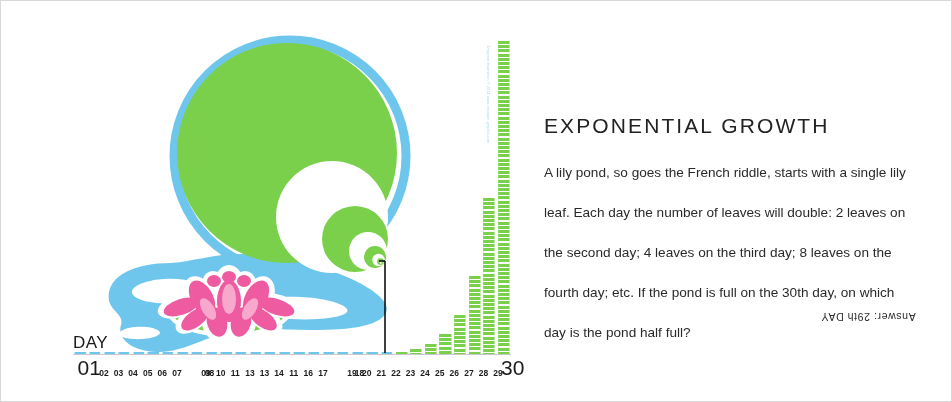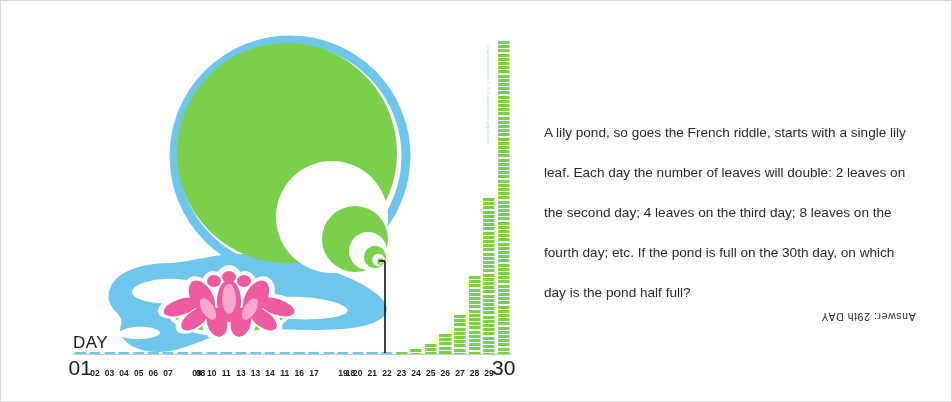--- a/index.html
+++ b/index.html
@@ -42,21 +42,21 @@
     font-family:"Liberation Sans", sans-serif;
   }
   #axis-rule{
     position:absolute;
     left:0; top:21px;
     width:438px; height:1px;
     background:#c9c9c9;
   }
   #day-ticks{
     position:absolute;
-    left:0; top:22px;
+    left:9px; top:22px;
     width:498px;
     height:24px;
   }
   .day-tick{
     position:absolute;
     bottom:0;
     font-size:8.5px;
     font-weight:bold;
     color:#1b1b1b;
     text-align:center;
@@ -337,17 +337,18 @@
         <div class="day-tick" style="left: 357.7px;">25</div>
         <div class="day-tick" style="left: 372.3px;">26</div>
         <div class="day-tick" style="left: 386.9px;">27</div>
         <div class="day-tick" style="left: 401.5px;">28</div>
         <div class="day-tick" style="left: 416.1px;">29</div>
         <div class="day-tick big" style="left: 430.7px;">30</div>
       </div>
   </div>
 
   <div id="panel">
+    <h1 id="panel-title">EXPONENTIAL GROWTH</h1>
     <p id="panel-body">A lily pond, so goes the French riddle, starts with a single lily leaf. Each day the number of leaves will double:  2 leaves on the second day; 4 leaves on the third day; 8 leaves on the fourth day; etc. If the pond is full on the 30th day, on which day is the pond half full?</p>
     <div id="answer">Answer: 29th DAY</div>
   </div>
 
 </div>
 
 </body></html>

